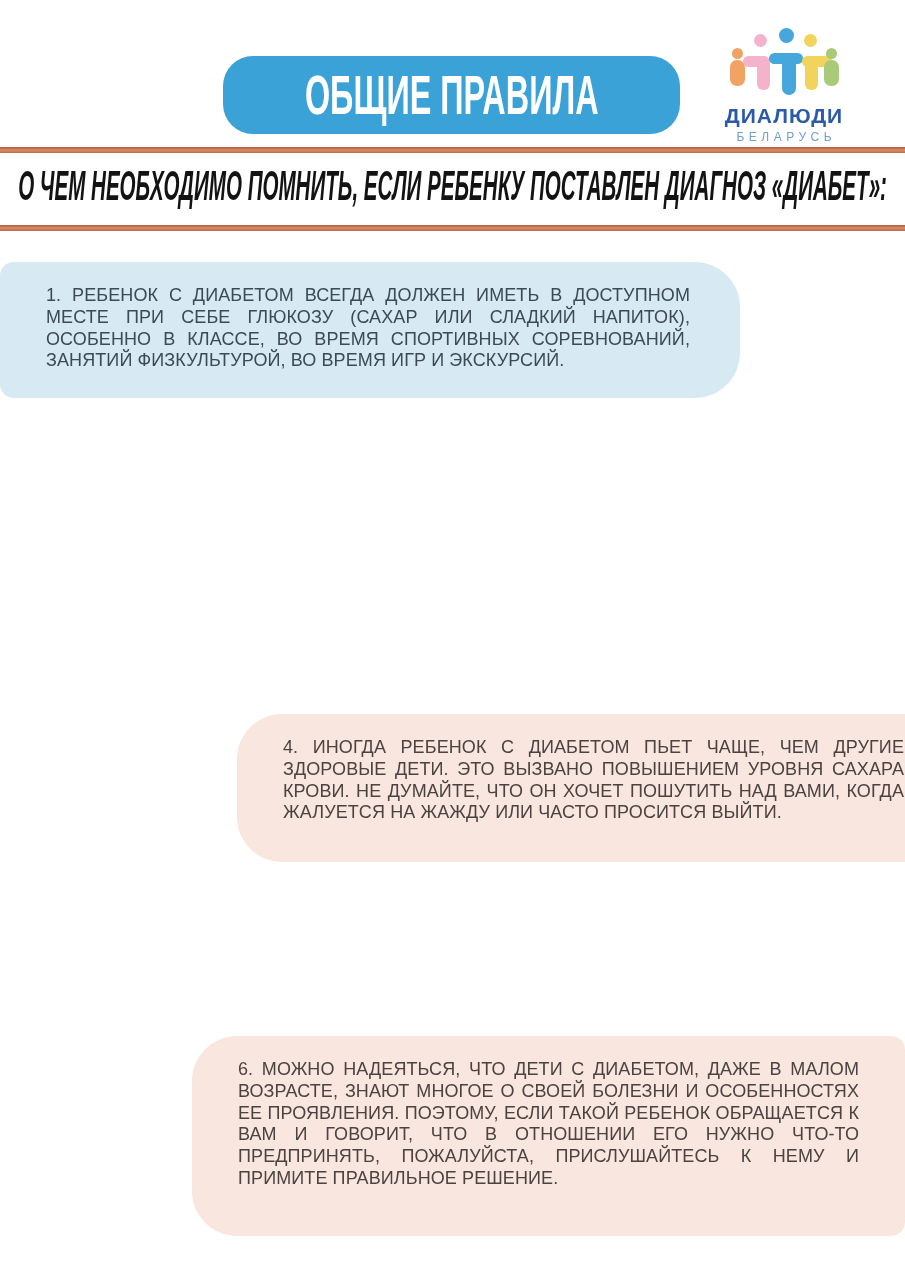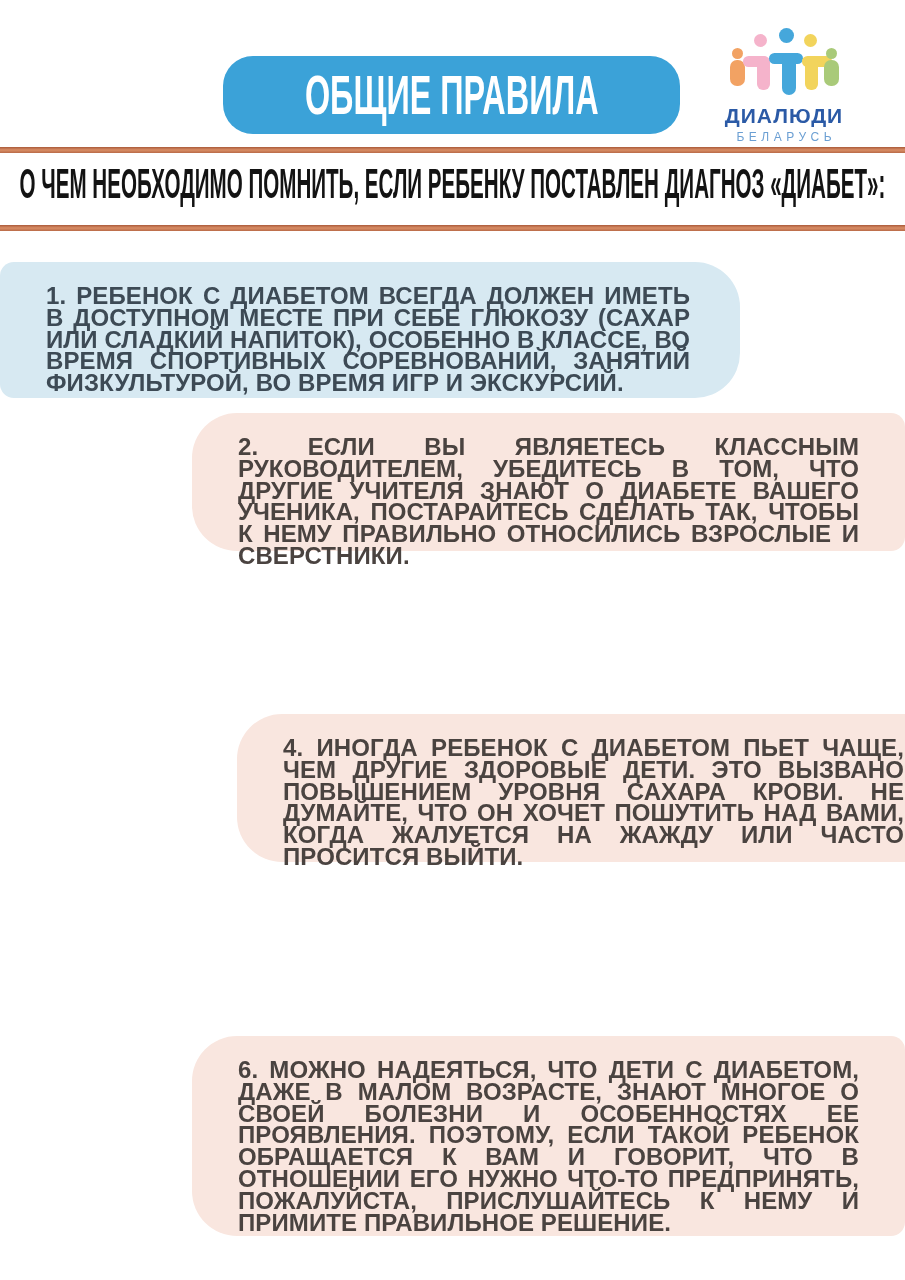--- a/index.html
+++ b/index.html
@@ -69,22 +69,23 @@
   
   .divider {
     position: absolute; left: 0; width: 905px; height: 6px;
     background: linear-gradient(180deg, #aa5a3a 0%, #d98e66 50%, #b96a47 100%);
   }
   .divider-top { top: 147px; }
   .divider-bottom { top: 225px; }
   .heading {
     position: absolute; left: 0; top: 158px;
     width: 905px; height: 52px;
-    display: flex; align-items: center; justify-content: center;
+    display: flex; align-items: flex-end; justify-content: center;
     overflow: visible;
+    font-style: italic;
   }
   .heading-text {
     font-size: 42px; font-weight: bold; color: #131313;
     white-space: nowrap;
     transform: scale(0.49, 1.0);
     transform-origin: center;
   }
 
   
   .card { position: absolute; box-sizing: border-box; }
@@ -95,27 +96,26 @@
     padding: 23px 50px 0 46px;
   }
   .card-pink {
     left: 192px; width: 713px;
     background: #f9e6df;
     border-radius: 45px 14px 14px 45px;
     padding: 23px 46px 0 46px;
   }
   .card-text {
     margin: 0;
-    font-size: 24px;
+    font-size: 18px;
     line-height: 21.8px;
     letter-spacing: 0.1px;
     text-align: justify;
     text-align-last: left;
     text-transform: uppercase;
-    font-weight: bold;
   }
   .card-blue .card-text { color: #3d4a55; }
   .card-pink .card-text { color: #4a4340; }
 
   .card1 { top: 262px;  height: 136px; }
   .card2 { top: 413px;  height: 138px; }
   .card3 { top: 566px;  height: 138px; }
   .card4 { top: 714px;  height: 148px; margin-left: 45px; }
   .card5 { top: 872px;  height: 148px; }
   .card6 { top: 1036px; height: 200px; }
@@ -151,23 +151,20 @@
 
   <div class="divider divider-top"></div>
   <div class="heading">
     <span class="heading-text">О ЧЕМ НЕОБХОДИМО ПОМНИТЬ, ЕСЛИ РЕБЕНКУ ПОСТАВЛЕН ДИАГНОЗ «ДИАБЕТ»:</span>
   </div>
   <div class="divider divider-bottom"></div>
 
   <div class="card card-blue card1">
     <p class="card-text">1. РЕБЕНОК С ДИАБЕТОМ ВСЕГДА ДОЛЖЕН ИМЕТЬ В ДОСТУПНОМ МЕСТЕ ПРИ СЕБЕ ГЛЮКОЗУ (САХАР ИЛИ СЛАДКИЙ НАПИТОК), ОСОБЕННО В КЛАССЕ, ВО ВРЕМЯ СПОРТИВНЫХ СОРЕВНОВАНИЙ, ЗАНЯТИЙ ФИЗКУЛЬТУРОЙ, ВО ВРЕМЯ ИГР И ЭКСКУРСИЙ.</p>
   </div>
-  <div class="card card-pink card2">
-    <p class="card-text">2. ЕСЛИ ВЫ ЯВЛЯЕТЕСЬ КЛАССНЫМ РУКОВОДИТЕЛЕМ, УБЕДИТЕСЬ В ТОМ, ЧТО ДРУГИЕ УЧИТЕЛЯ ЗНАЮТ О ДИАБЕТЕ ВАШЕГО УЧЕНИКА, ПОСТАРАЙТЕСЬ СДЕЛАТЬ ТАК, ЧТОБЫ К НЕМУ ПРАВИЛЬНО ОТНОСИЛИСЬ ВЗРОСЛЫЕ И СВЕРСТНИКИ.</p>
-  </div>
   <div class="card card-pink card4">
     <p class="card-text">4. ИНОГДА РЕБЕНОК С ДИАБЕТОМ ПЬЕТ ЧАЩЕ, ЧЕМ ДРУГИЕ ЗДОРОВЫЕ ДЕТИ. ЭТО ВЫЗВАНО ПОВЫШЕНИЕМ УРОВНЯ САХАРА КРОВИ. НЕ ДУМАЙТЕ, ЧТО ОН ХОЧЕТ ПОШУТИТЬ НАД ВАМИ, КОГДА ЖАЛУЕТСЯ НА ЖАЖДУ ИЛИ ЧАСТО ПРОСИТСЯ ВЫЙТИ.</p>
   </div>
   <div class="card card-pink card6">
     <p class="card-text">6. МОЖНО НАДЕЯТЬСЯ, ЧТО ДЕТИ С ДИАБЕТОМ, ДАЖЕ В МАЛОМ ВОЗРАСТЕ, ЗНАЮТ МНОГОЕ О СВОЕЙ БОЛЕЗНИ И ОСОБЕННОСТЯХ ЕЕ ПРОЯВЛЕНИЯ. ПОЭТОМУ, ЕСЛИ ТАКОЙ РЕБЕНОК ОБРАЩАЕТСЯ К ВАМ И ГОВОРИТ, ЧТО В ОТНОШЕНИИ ЕГО НУЖНО ЧТО-ТО ПРЕДПРИНЯТЬ, ПОЖАЛУЙСТА, ПРИСЛУШАЙТЕСЬ К НЕМУ И ПРИМИТЕ ПРАВИЛЬНОЕ РЕШЕНИЕ.</p>
   </div>
 
 </div>
 
 </body></html>

